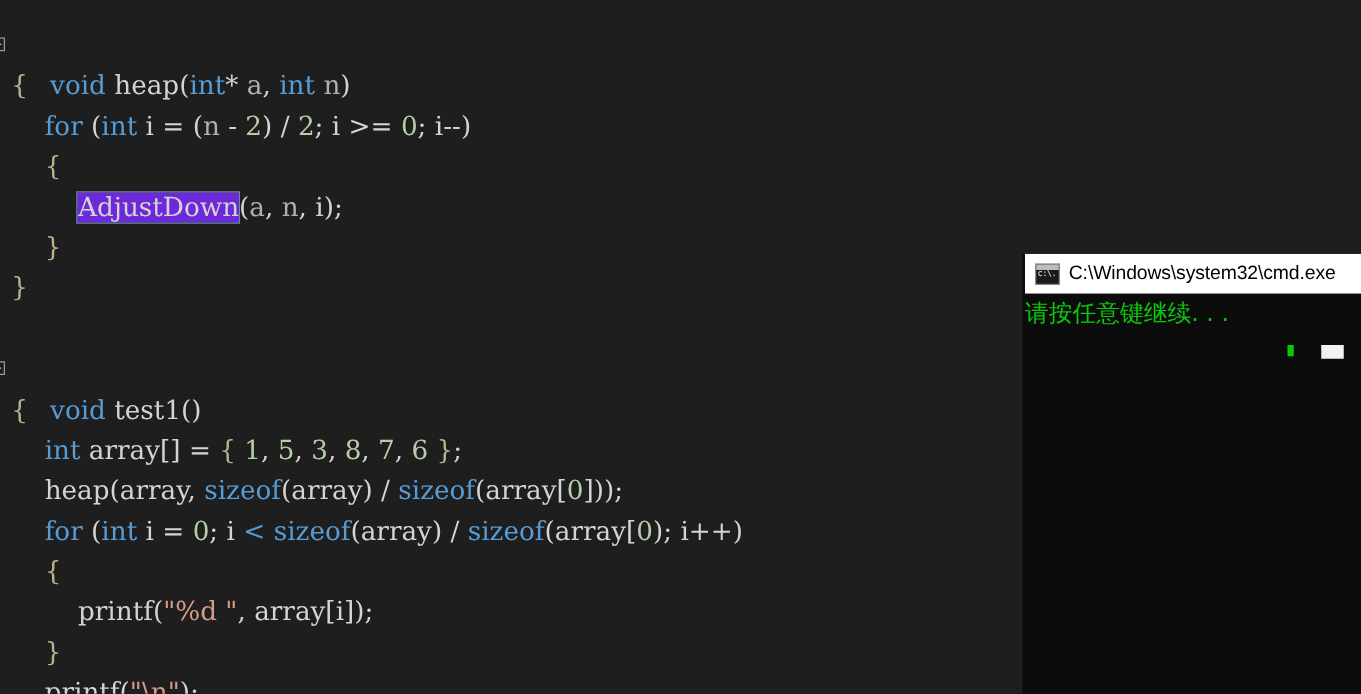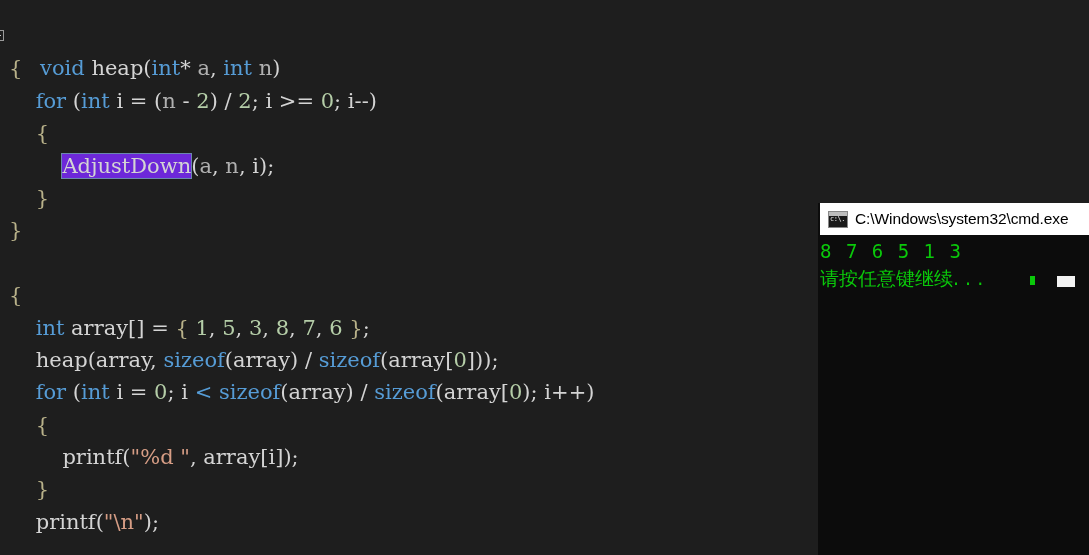--- a/index.html
+++ b/index.html
@@ -183,20 +183,23 @@
     <div class="code-line indent1"><span class="plain">    </span><span class="brace">{</span></div>
 
     <div class="code-line indent1"><span class="plain">        </span><span class="sel">AdjustDown</span><span class="punc">(</span><span class="param">a</span><span class="punc">,</span><span class="plain"> </span><span class="param">n</span><span class="punc">,</span><span class="plain"> </span><span class="id">i</span><span class="punc">);</span></div>
 
     <div class="code-line indent1"><span class="plain">    </span><span class="brace">}</span></div>
 
     <div class="code-line indent1"><span class="brace">}</span></div>
 
     <div class="code-line indent1">&nbsp;</div>
 
+    <div class="code-line">
+      <span class="gutter-fold"></span><span class="kw">void</span><span class="plain"> </span><span class="id">test1</span><span class="punc">()</span>
+    </div>
 
     <div class="code-line indent1"><span class="brace">{</span></div>
 
     <div class="code-line indent1"><span class="plain">    </span><span class="kw">int</span><span class="plain"> </span><span class="id">array</span><span class="punc">[]</span><span class="plain"> = </span><span class="brace">{</span><span class="plain"> </span><span class="num">1</span><span class="punc">,</span><span class="plain"> </span><span class="num">5</span><span class="punc">,</span><span class="plain"> </span><span class="num">3</span><span class="punc">,</span><span class="plain"> </span><span class="num">8</span><span class="punc">,</span><span class="plain"> </span><span class="num">7</span><span class="punc">,</span><span class="plain"> </span><span class="num">6</span><span class="plain"> </span><span class="brace">}</span><span class="punc">;</span></div>
 
     <div class="code-line indent1"><span class="plain">    </span><span class="id">heap</span><span class="punc">(</span><span class="id">array</span><span class="punc">,</span><span class="plain"> </span><span class="kw">sizeof</span><span class="punc">(</span><span class="id">array</span><span class="punc">)</span><span class="plain"> / </span><span class="kw">sizeof</span><span class="punc">(</span><span class="id">array</span><span class="punc">[</span><span class="num">0</span><span class="punc">]));</span></div>
 
     <div class="code-line indent1"><span class="plain">    </span><span class="kw">for</span><span class="plain"> </span><span class="punc">(</span><span class="kw">int</span><span class="plain"> </span><span class="id">i</span><span class="plain"> = </span><span class="num">0</span><span class="punc">;</span><span class="plain"> </span><span class="id">i</span><span class="plain"> </span><span class="kw">&lt;</span><span class="plain"> </span><span class="kw">sizeof</span><span class="punc">(</span><span class="id">array</span><span class="punc">)</span><span class="plain"> / </span><span class="kw">sizeof</span><span class="punc">(</span><span class="id">array</span><span class="punc">[</span><span class="num">0</span><span class="punc">);</span><span class="plain"> </span><span class="id">i++</span><span class="punc">)</span></div>
 
     <div class="code-line indent1"><span class="plain">    </span><span class="brace">{</span></div>
@@ -210,21 +213,20 @@
   </div>
 
   <div id="console-window">
 
     <div id="console-titlebar">
       <span id="console-icon"></span>
       <span id="console-title-text">C:\Windows\system32\cmd.exe</span>
     </div>
 
     <div id="console-body">
-      <div class="con-line">8 7 6 5 1 3</div>
       <div class="con-line cjk">请按任意键继续. . .</div>
     </div>
 
   </div>
 
   <div id="console-greendot"></div>
   <div id="console-cursor"></div>
 
 </div>
 

